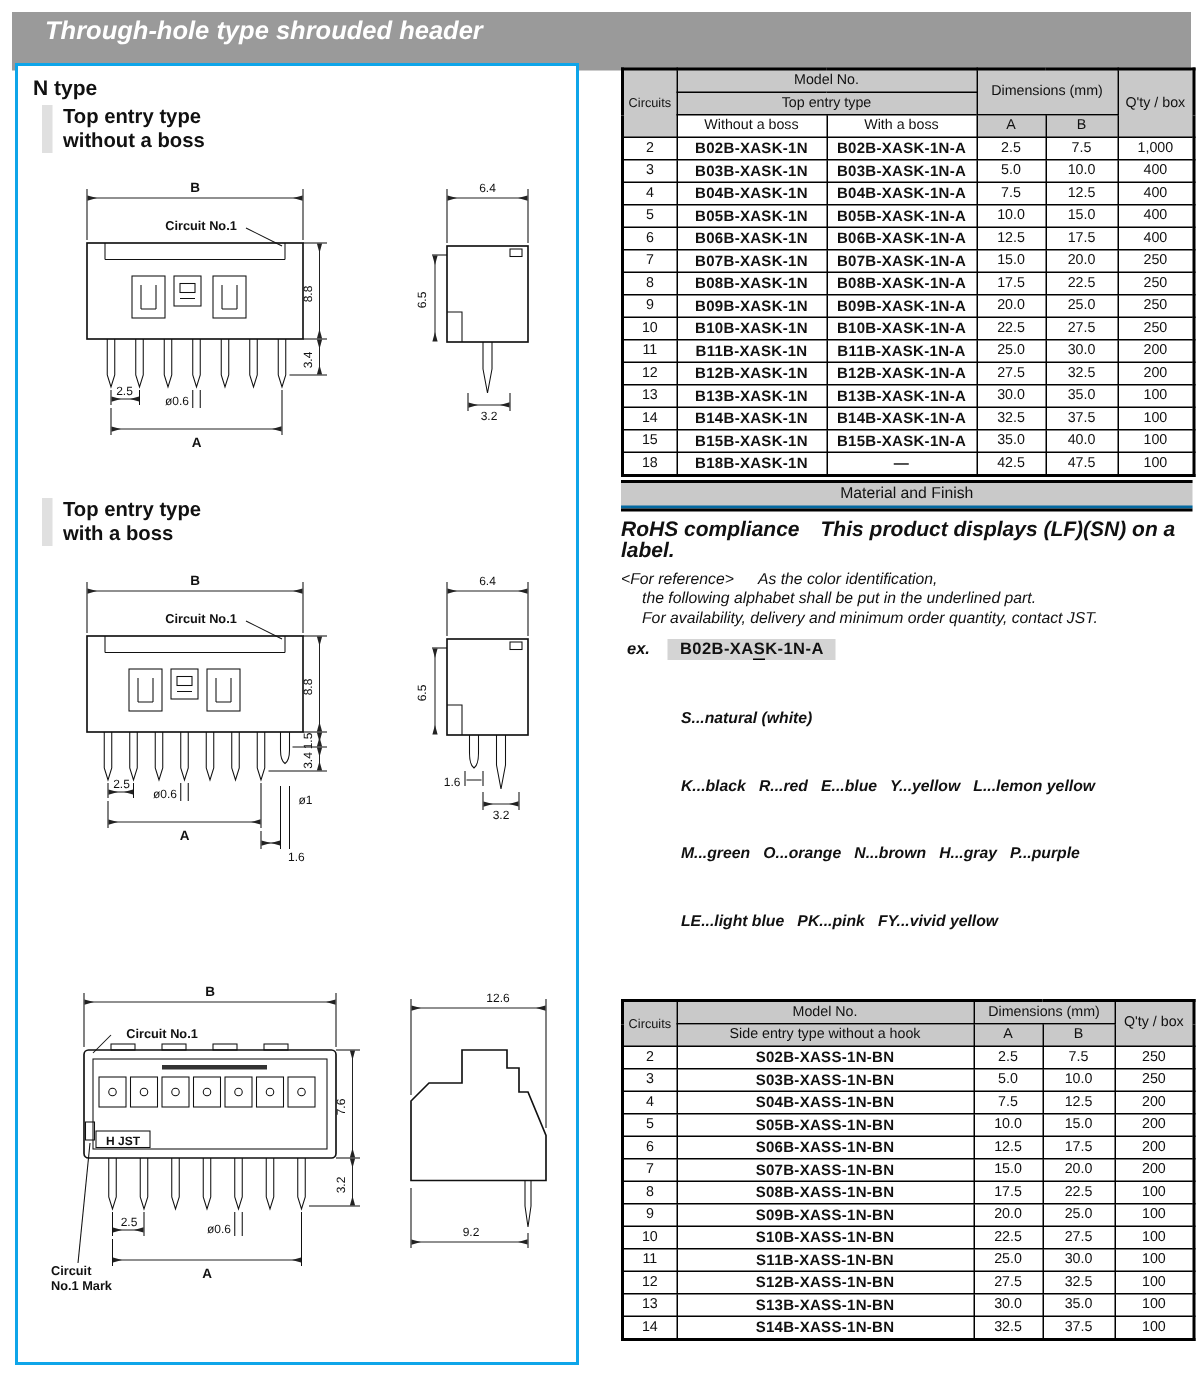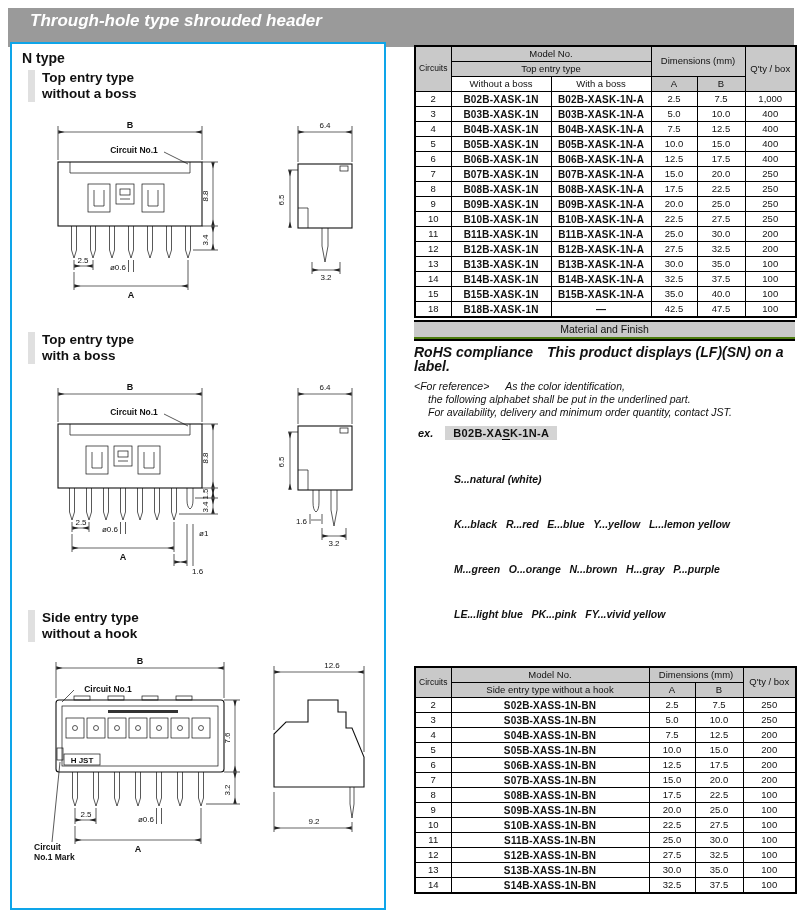--- a/index.html
+++ b/index.html
@@ -32,21 +32,21 @@
   .right-col { position:absolute; left:414px; top:45px; width:381px; }
   table { border-collapse:collapse; width:381px; table-layout:fixed; }
   th, td { border:1px solid #000; text-align:center; padding:0;
            font-size:9.5px; height:14px; line-height:1.1; overflow:hidden; }
   table { border:2px solid #000; }
   thead th { background:#c9c9c9; font-weight:normal; }
   thead th.white { background:#fff; }
   td.bold-cell, th.model-b { font-weight:bold; font-size:10px; letter-spacing:.2px; }
   th.circ { font-size:8.5px; }
 
-  .mat-bar { background:#c9c9c9; border-top:2px solid #000; border-bottom:2px solid #4d7c0f;
+  .mat-bar { background:#c9c9c9; border-top:2px solid #000; border-bottom:2px solid #0369a1;
              text-align:center; font-size:10.5px; height:15px; line-height:15px; margin-top:2px; }
   .mat-text { font-size:9.5px; text-align:center; line-height:12px; padding:3px 0 4px 0; }
   .rule { border-bottom:2px solid #000; height:0; }
 
   .rohs { font-style:italic; font-weight:bold; font-size:14px; line-height:13.5px; margin-top:5px; }
   .rohs .lead { padding-right:14px; }
   .refblock { font-style:italic; font-weight:400; font-size:10.5px; line-height:13px; margin-top:7px; }
   .refblock .ind { padding-left:14px; }
   .exline { margin-top:8px; font-size:11px; }
   .exlabel { font-style:italic; font-weight:bold; padding-right:12px; padding-left:4px; }
@@ -218,24 +218,20 @@
       <text x="102" y="158" text-anchor="end">ø0.6</text>
       <text class="big" x="107" y="186" text-anchor="middle">A</text>
       <text x="183" y="162">ø1</text>
       <text x="176" y="200">1.6</text>
       <text x="309" y="16" text-anchor="middle">6.4</text>
       <text x="268" y="88" transform="rotate(-90 268 88)" text-anchor="middle">6.5</text>
       <text x="291" y="150" text-anchor="end">1.6</text>
       <text x="318" y="172" text-anchor="middle">3.2</text>
     </svg>
 
-    <div class="sec-title sec3">
-      <div>Side entry type</div>
-      <div>without a hook</div>
-    </div>
 
     <svg class="drawing d3" width="364" height="232" viewBox="0 0 364 232">
       <defs>
           <marker id="ar3" markerWidth="9" markerHeight="8" refX="8" refY="3" orient="auto-start-reverse">
         <path d="M0,3 L9,0.5 L9,5.5 Z" fill="#222"></path>
           </marker>
         </defs>
       <g>
         <line class="thin" x1="40" y1="20" x2="40" y2="56"></line>
           <line class="thin" x1="208" y1="20" x2="208" y2="56"></line>

